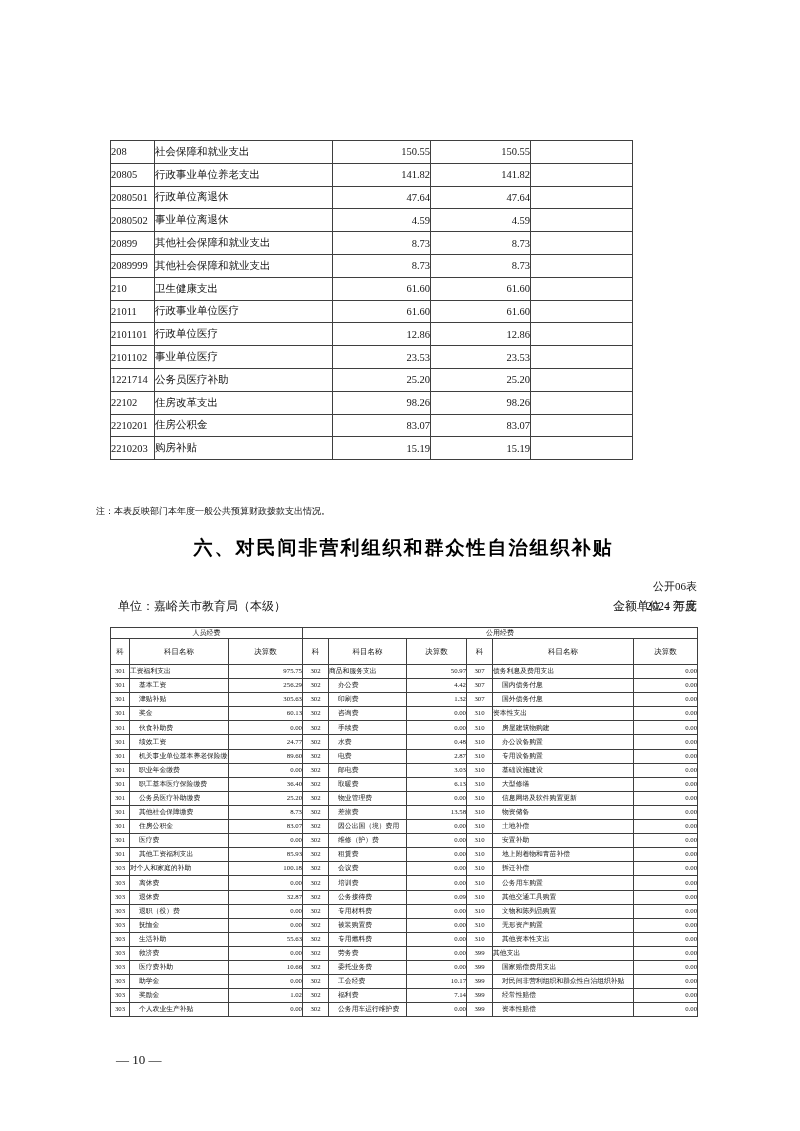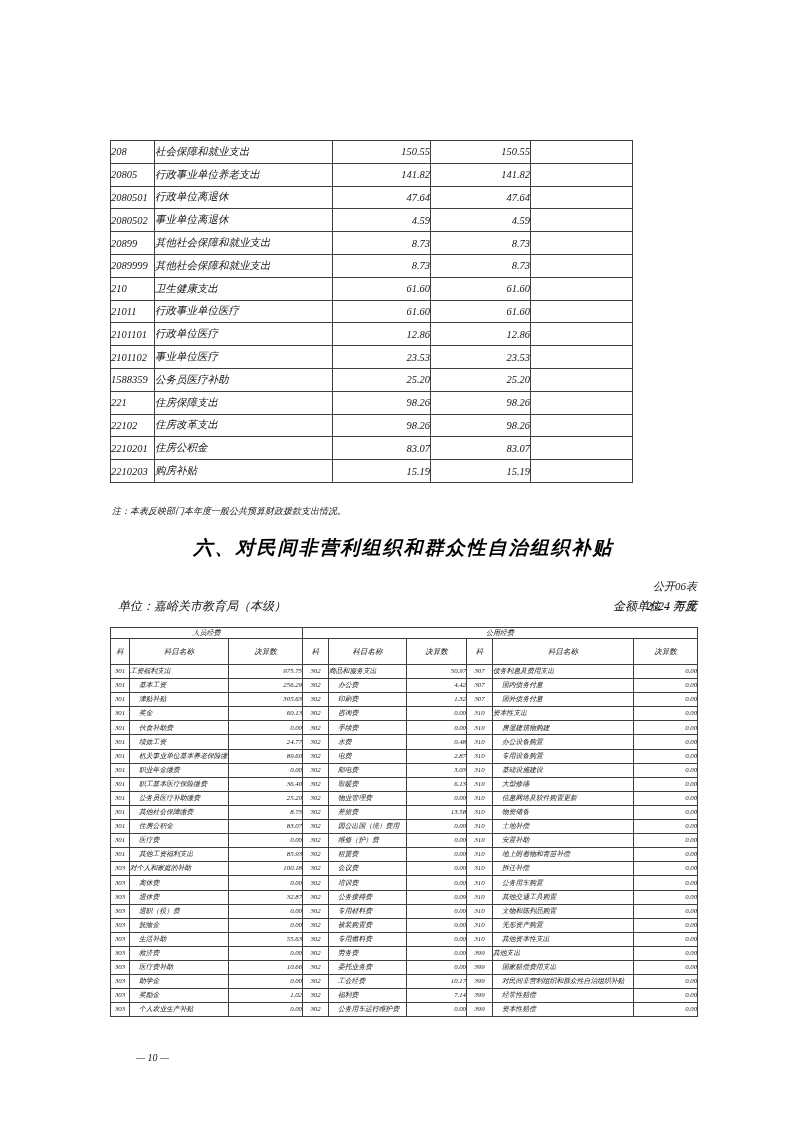--- a/index.html
+++ b/index.html
@@ -1,28 +1,28 @@
 <!DOCTYPE html>
 <html><head>
 <meta charset="utf-8">
 <style>
   html,body{margin:0;padding:0;background:#fff;}
   .page{position:relative;width:800px;height:1131px;background:#ffffff;overflow:hidden;
-        font-family:"Liberation Serif","DejaVu Serif",serif;color:#141414;font-style:italic;}
+        font-family:"Liberation Serif","DejaVu Serif",serif;color:#141414;}
   table{border-collapse:collapse;}
 
   
   .t1{position:absolute;left:110px;top:140px;width:522px;table-layout:fixed;}
   .t1 td{border:1px solid #3f3f3f;height:21.8px;font-size:10.5px;padding:0;
          overflow:hidden;white-space:nowrap;}
   .t1-code{padding-left:4px;}
   .t1-name{padding-left:5px;}
   .t1-val{text-align:right;padding-right:6px;}
 
-  .note{position:absolute;left:112px;top:505px;font-size:9px;}
+  .note{position:absolute;left:96px;top:505px;font-size:9px;}
 
   .title{position:absolute;left:110px;top:535px;width:587px;text-align:center;
          font-size:19px;font-weight:bold;letter-spacing:2px;
          font-family:"Liberation Sans","DejaVu Sans",sans-serif;color:#000;}
   .tno{position:absolute;left:110px;top:579px;width:587px;text-align:right;font-size:11px;}
   .meta{position:absolute;left:110px;top:598px;width:587px;height:16px;font-size:12px;}
   .meta .u{position:absolute;left:8px;top:0;}
   .meta .y{position:absolute;left:0;top:0;width:100%;text-align:right;}
   .meta .m{position:absolute;right:0;top:0;}
 
@@ -31,21 +31,21 @@
   .t2 th,.t2 td{border:1px solid #3f3f3f;padding:0;overflow:hidden;
                 white-space:nowrap;font-weight:normal;}
   .t2 .grp{height:10px;font-size:7px;text-align:center;}
   .t2 .hdr{height:25px;font-size:7.5px;text-align:center;}
   .t2 td{height:13.1px;font-size:6.8px;line-height:1;}
   .t2-code{text-align:center;}
   .t2-name{padding-left:3px;}
   .t2-name.ind{padding-left:9px;}
   .t2-val{text-align:right;padding-right:4px;}
 
-  .footer{position:absolute;left:116px;top:1052px;font-size:10px;margin-left:20px;}
+  .footer{position:absolute;left:116px;top:1052px;font-size:13px;}
 </style>
 </head>
 <body>
 
 <div class="page">
 
   <table class="t1">
     <colgroup>
       <col style="width:44px">
         <col style="width:178px">
@@ -118,31 +118,24 @@
           <td class="t1-empty"></td>
         </tr>
         <tr>
           <td class="t1-code">2101102</td>
           <td class="t1-name">事业单位医疗</td>
           <td class="t1-val">23.53</td>
           <td class="t1-val">23.53</td>
           <td class="t1-empty"></td>
         </tr>
         <tr>
-          <td class="t1-code">1588359</td>
+          <td class="t1-code">1221714</td>
           <td class="t1-name">公务员医疗补助</td>
           <td class="t1-val">25.20</td>
           <td class="t1-val">25.20</td>
-          <td class="t1-empty"></td>
-        </tr>
-        <tr>
-          <td class="t1-code">221</td>
-          <td class="t1-name">住房保障支出</td>
-          <td class="t1-val">98.26</td>
-          <td class="t1-val">98.26</td>
           <td class="t1-empty"></td>
         </tr>
         <tr>
           <td class="t1-code">22102</td>
           <td class="t1-name">住房改革支出</td>
           <td class="t1-val">98.26</td>
           <td class="t1-val">98.26</td>
           <td class="t1-empty"></td>
         </tr>
         <tr>

